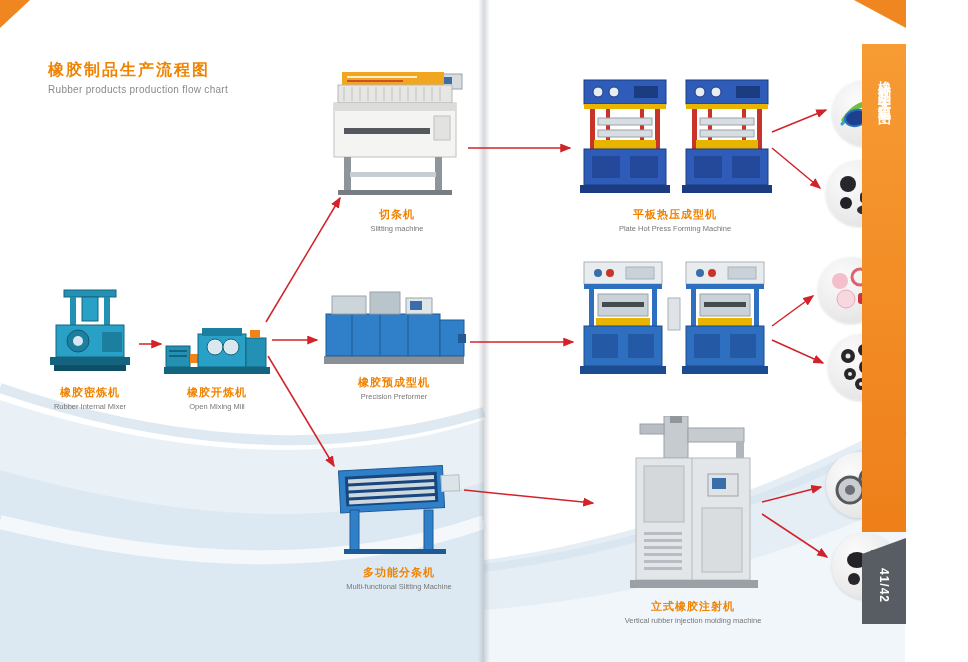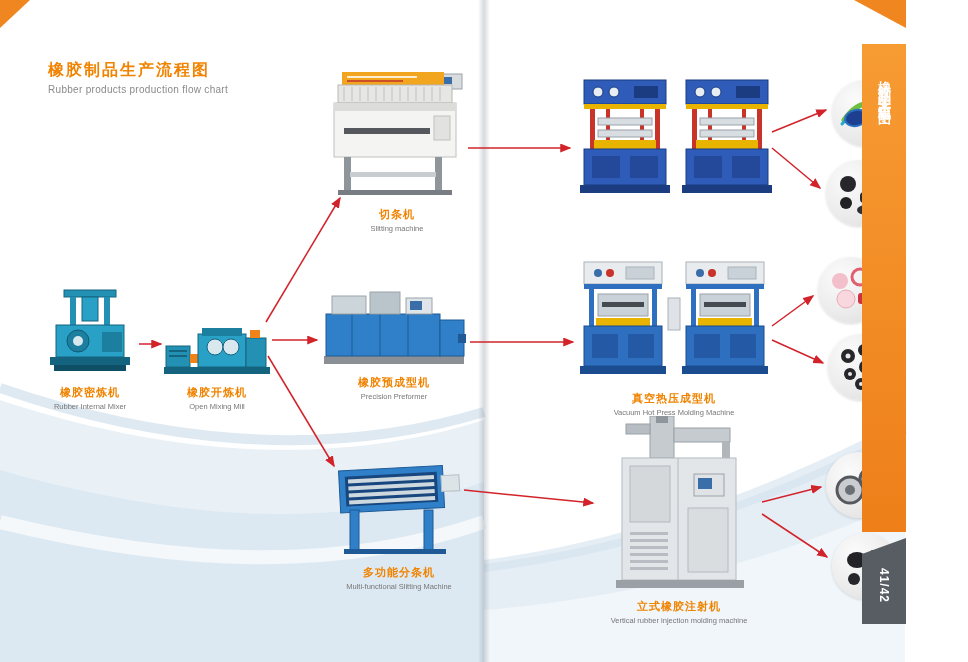--- a/index.html
+++ b/index.html
@@ -243,20 +243,24 @@
           <rect x="20" y="40" width="54" height="7" fill="#d8dde2" stroke="#9aa2aa"></rect>
           <rect x="20" y="52" width="54" height="7" fill="#d8dde2" stroke="#9aa2aa"></rect>
           <rect x="16" y="62" width="62" height="9" fill="#e8b400"></rect>
           <rect x="6" y="71" width="82" height="36" fill="#2e5cb8" stroke="#1b3c80"></rect>
           <rect x="14" y="78" width="28" height="22" fill="#24489a"></rect>
           <rect x="52" y="78" width="28" height="22" fill="#24489a"></rect>
           <rect x="2" y="107" width="90" height="8" fill="#1b3c80"></rect>
         </g>
       </svg>
     </div>
+    <figcaption>
+      <div class="cn">平板热压成型机</div>
+      <div class="en">Plate Hot Press Forming Machine</div>
+    </figcaption>
   </figure>
 
   <figure class="machine" style="left:578px;top:256px;width:192px;">
     <div class="art">
       <svg width="192" height="126" viewBox="0 0 192 126">
         <g transform="translate(2,2)">
           <rect x="4" y="4" width="78" height="22" fill="#e9ecef" stroke="#aab2b8"></rect>
           <circle cx="18" cy="15" r="4" fill="#3a6ea8"></circle>
           <circle cx="30" cy="15" r="4" fill="#c8332a"></circle>
           <rect x="46" y="9" width="28" height="12" fill="#c9d2d9" stroke="#aab2b8"></rect>
@@ -283,27 +287,23 @@
           <rect x="18" y="36" width="50" height="22" fill="#c9d2d9" stroke="#9aa2aa"></rect>
           <rect x="22" y="44" width="42" height="5" fill="#444a50"></rect>
           <rect x="16" y="60" width="54" height="8" fill="#e8b400"></rect>
           <rect x="4" y="68" width="78" height="40" fill="#2e6fc0" stroke="#1b4c90"></rect>
           <rect x="12" y="76" width="26" height="24" fill="#2459a6"></rect>
           <rect x="48" y="76" width="26" height="24" fill="#2459a6"></rect>
           <rect x="0" y="108" width="86" height="8" fill="#1b4c90"></rect>
         </g>
       </svg>
     </div>
-    <figcaption>
-      <div class="cn">真空热压成型机</div>
-      <div class="en">Vacuum Hot Press Molding Machine</div>
-    </figcaption>
-  </figure>
-
-  <figure class="machine" style="left:598px;top:416px;width:162px;">
+  </figure>
+
+  <figure class="machine" style="left:612px;top:416px;width:162px;">
     <div class="art">
       <svg width="162" height="174" viewBox="0 0 162 174">
         <rect x="52" y="0" width="24" height="42" fill="#c6cbd0" stroke="#9aa2a8"></rect>
         <rect x="58" y="0" width="12" height="7" fill="#8f979c"></rect>
         <rect x="28" y="8" width="24" height="10" fill="#b7bdc2" stroke="#9aa2a8"></rect>
         <rect x="76" y="12" width="56" height="14" fill="#c6cbd0" stroke="#9aa2a8"></rect>
         <rect x="124" y="26" width="8" height="22" fill="#b0b6bb"></rect>
         <rect x="24" y="42" width="114" height="122" fill="#e3e6e8" stroke="#b4bac0"></rect>
         <line x1="80" y1="42" x2="80" y2="164" stroke="#b4bac0"></line>
         <rect x="32" y="50" width="40" height="56" fill="#d4d8db" stroke="#b4bac0"></rect>

